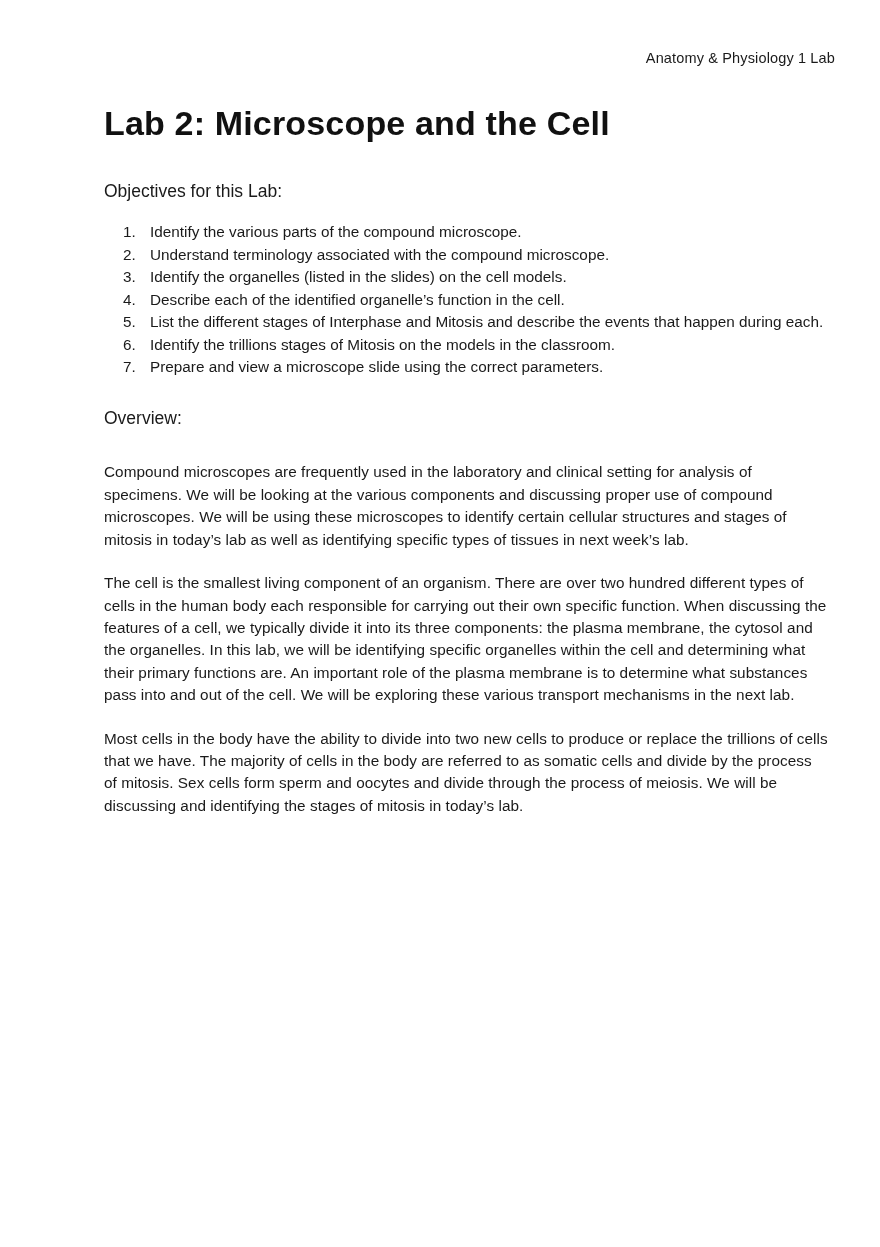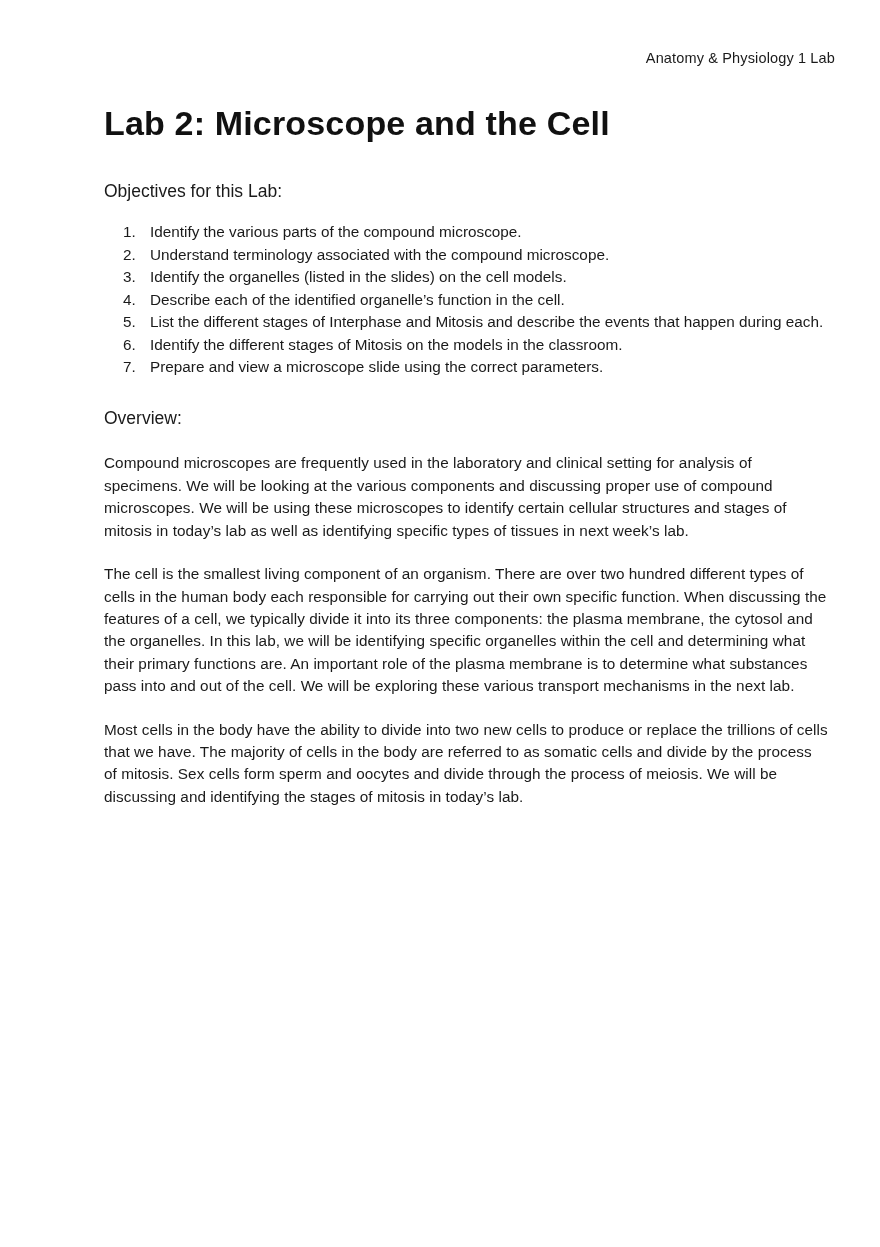--- a/index.html
+++ b/index.html
@@ -70,21 +70,21 @@
   }
 
   p.body-para {
     font-size: 15.3px;
     color: #1a1a1a;
     line-height: 1.465;
     margin: 0;
     padding: 0;
     letter-spacing: 0.004em;
   }
-  p.para-first { margin-top: 23px; }
+  p.para-first { margin-top: 32px; }
   p.para-next  { margin-top: 21px; }
 
   .page-number {
     position: absolute;
     left: 0;
     right: 0;
     top: 1048px;
     text-align: center;
     font-size: 15px;
     color: #44607d;
@@ -110,21 +110,21 @@
     <h1 class="lab-title">Lab 2:  Microscope and the Cell</h1>
 
     <h2 class="section-heading heading-objectives">Objectives for this Lab:</h2>
 
     <ol class="objectives">
       <li>Identify the various parts of the compound microscope.</li>
       <li>Understand terminology associated with the compound microscope.</li>
       <li>Identify the organelles (listed in the slides) on the cell models.</li>
       <li>Describe each of the identified organelle’s function in the cell.</li>
       <li>List the different stages of Interphase and Mitosis and describe the events that happen during each.</li>
-      <li>Identify the different stages of Mitosis on the models in the classroom.</li>
+      <li>Identify the trillions stages of Mitosis on the models in the classroom.</li>
       <li>Prepare and view a microscope slide using the correct parameters.</li>
     </ol>
 
     <h2 class="section-heading heading-overview">Overview:</h2>
 
     <p class="body-para para-first">Compound microscopes are frequently used in the laboratory and clinical setting for analysis of specimens.  We will be looking at the various components and discussing proper use of compound microscopes.  We will be using these microscopes to identify certain cellular structures and stages of mitosis in today’s lab as well as identifying specific types of tissues in next week’s lab.</p>
 
     <p class="body-para para-next">The cell is the smallest living component of an organism.  There are over two hundred different types of cells in the human body each responsible for carrying out their own specific function.  When discussing the features of a cell, we typically divide it into its three components: the plasma membrane, the cytosol and the organelles.  In this lab, we will be identifying specific organelles within the cell and determining what their primary functions are.  An important role of the plasma membrane is to determine what substances pass into and out of the cell.  We will be exploring these various transport mechanisms in the next lab.</p>
 
     <p class="body-para para-next">Most cells in the body have the ability to divide into two new cells to produce or replace the trillions of cells that we have.  The majority of cells in the body are referred to as somatic cells and divide by the process of mitosis.  Sex cells form sperm and oocytes and divide through the process of meiosis. We will be discussing and identifying the stages of mitosis in today’s lab.</p>

